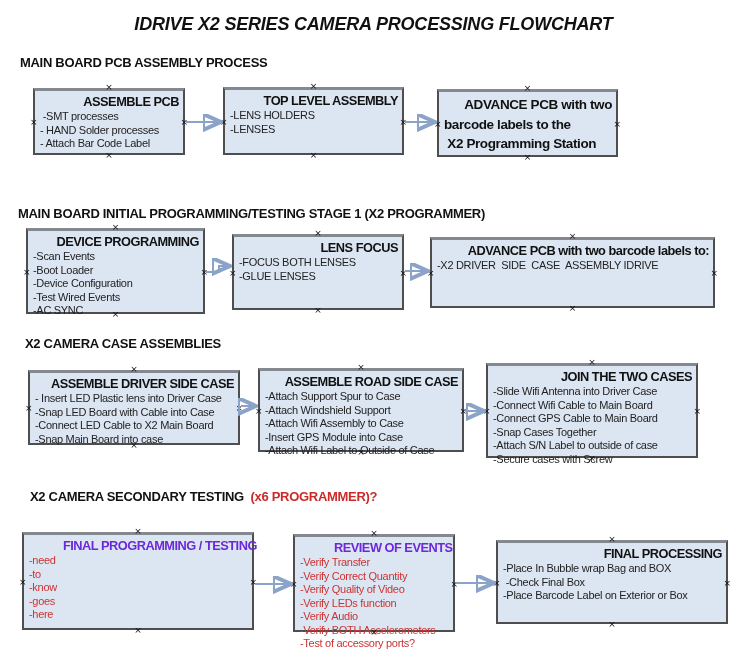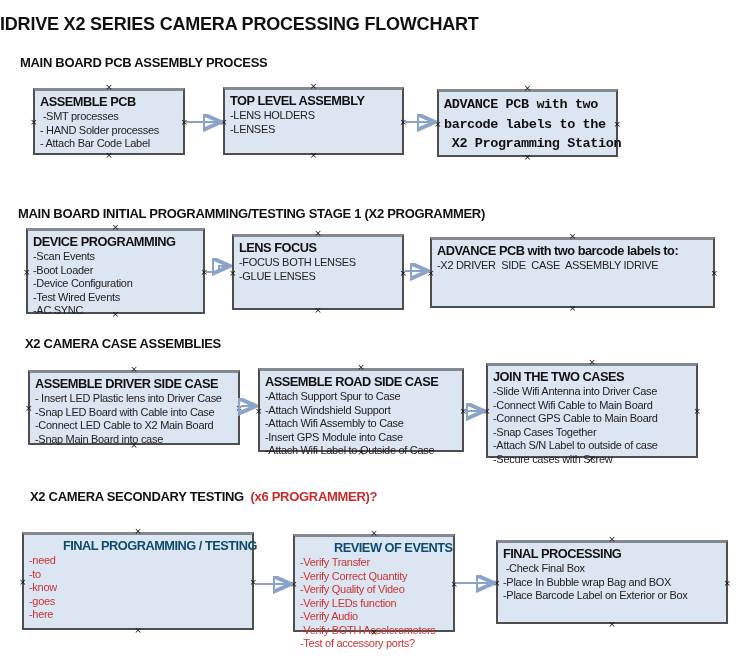--- a/index.html
+++ b/index.html
@@ -1,44 +1,44 @@
 <!DOCTYPE html>
 <html><head>
 <meta charset="utf-8">
 <style>
   html,body{margin:0;padding:0;background:#ffffff;}
   #canvas{
     position:relative;width:747px;height:662px;overflow:hidden;background:#ffffff;
     font-family:"Liberation Sans",sans-serif;color:#1a1a1a;
   }
   .fc-maintitle{
-    position:absolute;top:14px;left:0;width:747px;text-align:left;
-    font-size:18px;font-weight:bold;letter-spacing:-0.2px;color:#111;
+    position:absolute;top:14px;left:0;width:747px;text-align:center;
+    font-size:18px;font-weight:bold;letter-spacing:-0.2px;color:#111;font-style:italic;
   }
   .fc-heading{
     position:absolute;font-size:13px;font-weight:bold;letter-spacing:-0.3px;
     white-space:pre;color:#111;
   }
   .fc-heading .red-part{color:#cc2929;}
   .fc-box{
     position:absolute;background:#dce6f2;
     border:2px solid #4e4e4e;border-top:3px solid #84888f;
     padding:3px 4px 0 5px;box-sizing:border-box;overflow:visible;
   }
   .fc-title{
     font-size:12.8px;font-weight:bold;line-height:15px;letter-spacing:-0.5px;
-    white-space:pre;margin-bottom:1px;color:#111;
+    white-space:pre;margin-bottom:1px;color:#111;text-align:right;
   }
   .fc-item{
     font-size:11px;line-height:13.5px;letter-spacing:-0.3px;white-space:pre;color:#222;
   }
   .fc-box.big .fc-title,.fc-box.big .fc-item{
-    font-size:13.5px;font-weight:bold;line-height:19px;letter-spacing:-0.4px;color:#111;font-family:Liberation Mono, monospace;
-  }
-  .fc-box.red .fc-title{color:#0c4a6e;padding-left:34px;}
+    font-size:13.5px;font-weight:bold;line-height:19px;letter-spacing:-0.4px;color:#111;
+  }
+  .fc-box.red .fc-title{color:#6d28d9;padding-left:34px;}
   .fc-box.red .fc-item{color:#cc3333;}
   .anchor{
     position:absolute;font-size:9px;line-height:6px;color:#111;
     font-family:"DejaVu Sans",sans-serif;pointer-events:none;
   }
   .anchor-t{top:-7px;left:50%;transform:translateX(-50%);}
   .anchor-b{bottom:-5px;left:50%;transform:translateX(-50%);}
   .anchor-l{left:-5px;top:50%;transform:translateY(-50%);}
   .anchor-r{right:-5px;top:50%;transform:translateY(-50%);}
   svg.connectors{position:absolute;left:0;top:0;pointer-events:none;}
@@ -173,22 +173,22 @@
     <div class="fc-item">-Verify Audio</div>
     <div class="fc-item">-Verify BOTH Accelerometers</div>
     <div class="fc-item">-Test of accessory ports?</div>
   <span class="anchor anchor-t">×</span>
       <span class="anchor anchor-b">×</span>
       <span class="anchor anchor-l">×</span>
       <span class="anchor anchor-r">×</span>
     </div>
   <div class="fc-box" style="left:496px;top:540px;width:232px;height:84px">
     <div class="fc-title">FINAL PROCESSING</div>
+    <div class="fc-item">-Place In Bubble wrap Bag and BOX</div>
     <div class="fc-item"> -Check Final Box</div>
-    <div class="fc-item">-Place In Bubble wrap Bag and BOX</div>
     <div class="fc-item">-Place Barcode Label on Exterior or Box</div>
   <span class="anchor anchor-t">×</span>
       <span class="anchor anchor-b">×</span>
       <span class="anchor anchor-l">×</span>
       <span class="anchor anchor-r">×</span>
     </div>
 
   <svg class="connectors" width="747" height="662" viewBox="0 0 747 662">
     <defs>
       <marker id="ah" markerWidth="10" markerHeight="9" refX="8" refY="4" orient="auto">

